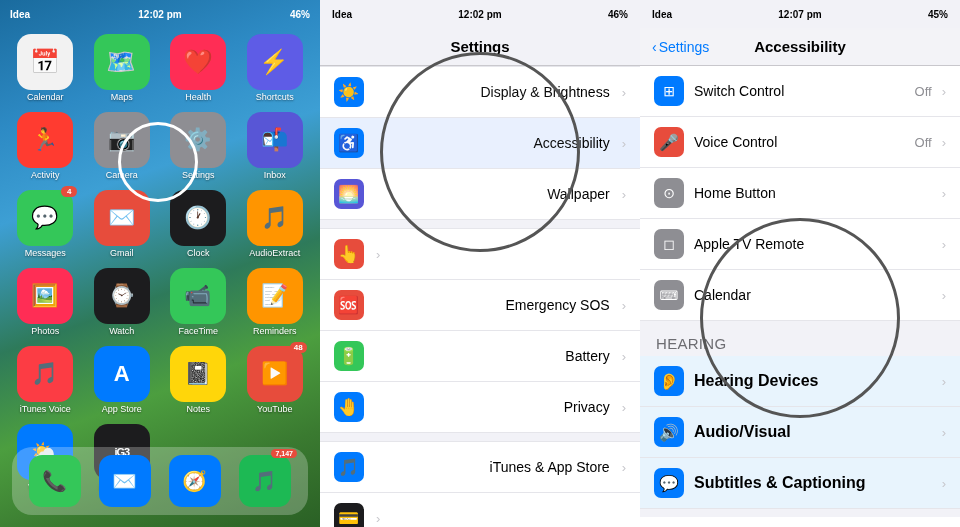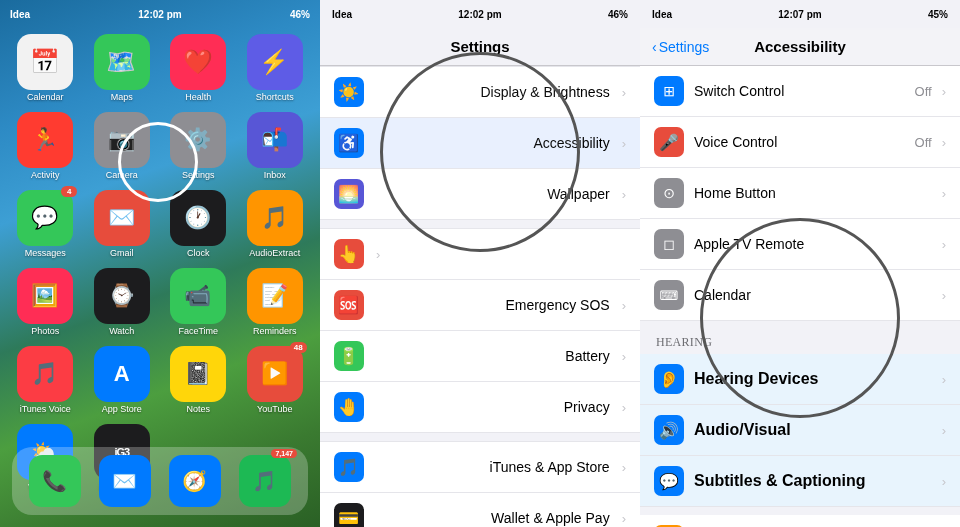--- a/index.html
+++ b/index.html
@@ -224,26 +224,25 @@
     }
     .acc-nav-title {
       position: absolute;
       left: 50%;
       transform: translateX(-50%);
       font-size: 15px;
       font-weight: 600;
       color: #000;
     }
     .acc-section-header {
-      font-size: 12px;
+      font-size: 15px;
       color: #6d6d72;
       text-transform: uppercase;
       padding: 6px 16px 4px;
       letter-spacing: 0.3px;
-      font-family: Liberation Serif, serif;
     }
     .acc-row {
       background: white;
       display: flex;
       align-items: center;
       padding: 10px 14px;
       border-bottom: 1px solid #e5e5ea;
       gap: 10px;
     }
     .acc-row-icon {
@@ -527,21 +526,20 @@
 
   <div style="height:8px;background:#f2f2f7;"></div>
   <div>
     <div class="settings-row">
       <div class="settings-row-icon ic-blue">🎵</div>
       <span class="settings-row-text">iTunes &amp; App Store</span>
       <span class="settings-row-chevron">›</span>
     </div>
     <div class="settings-row">
       <div class="settings-row-icon" style="background:#1c1c1e;">💳</div>
-      <span class="settings-row-text">Wallet &amp; Apple Pay</span>
       <span class="settings-row-chevron">›</span>
     </div>
   </div>
 
   <div class="settings-circle-overlay"></div>
 </div>
 
 <div class="panel-accessibility">
 
   <div class="acc-status-bar">

